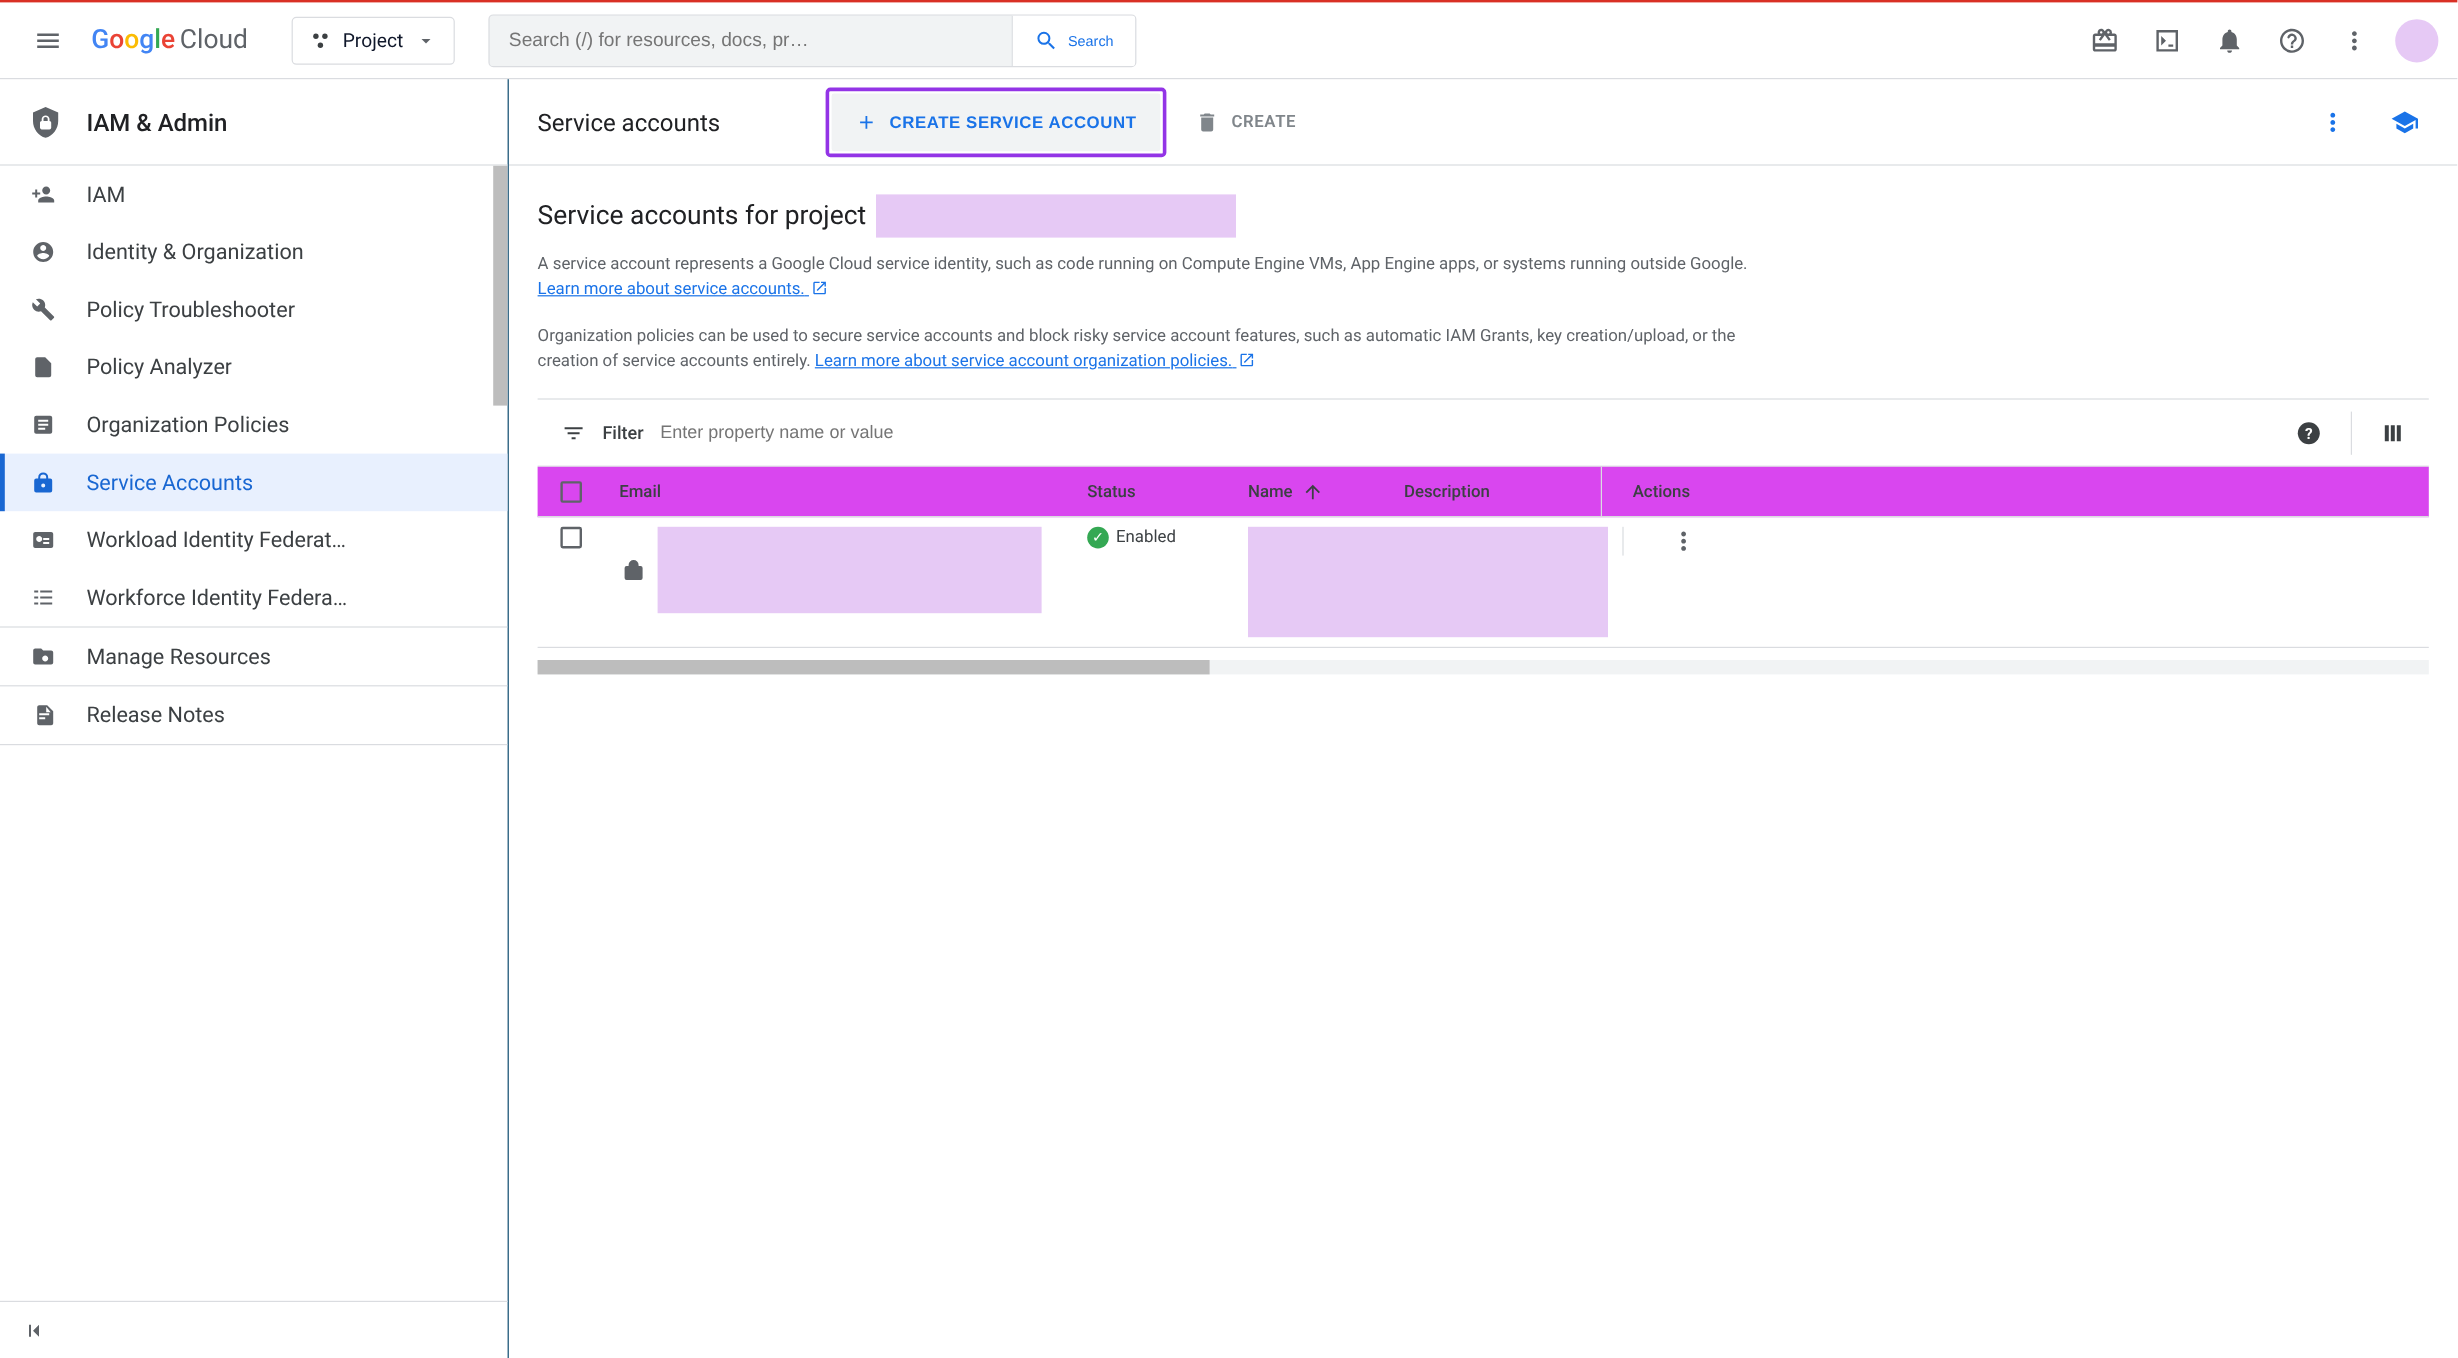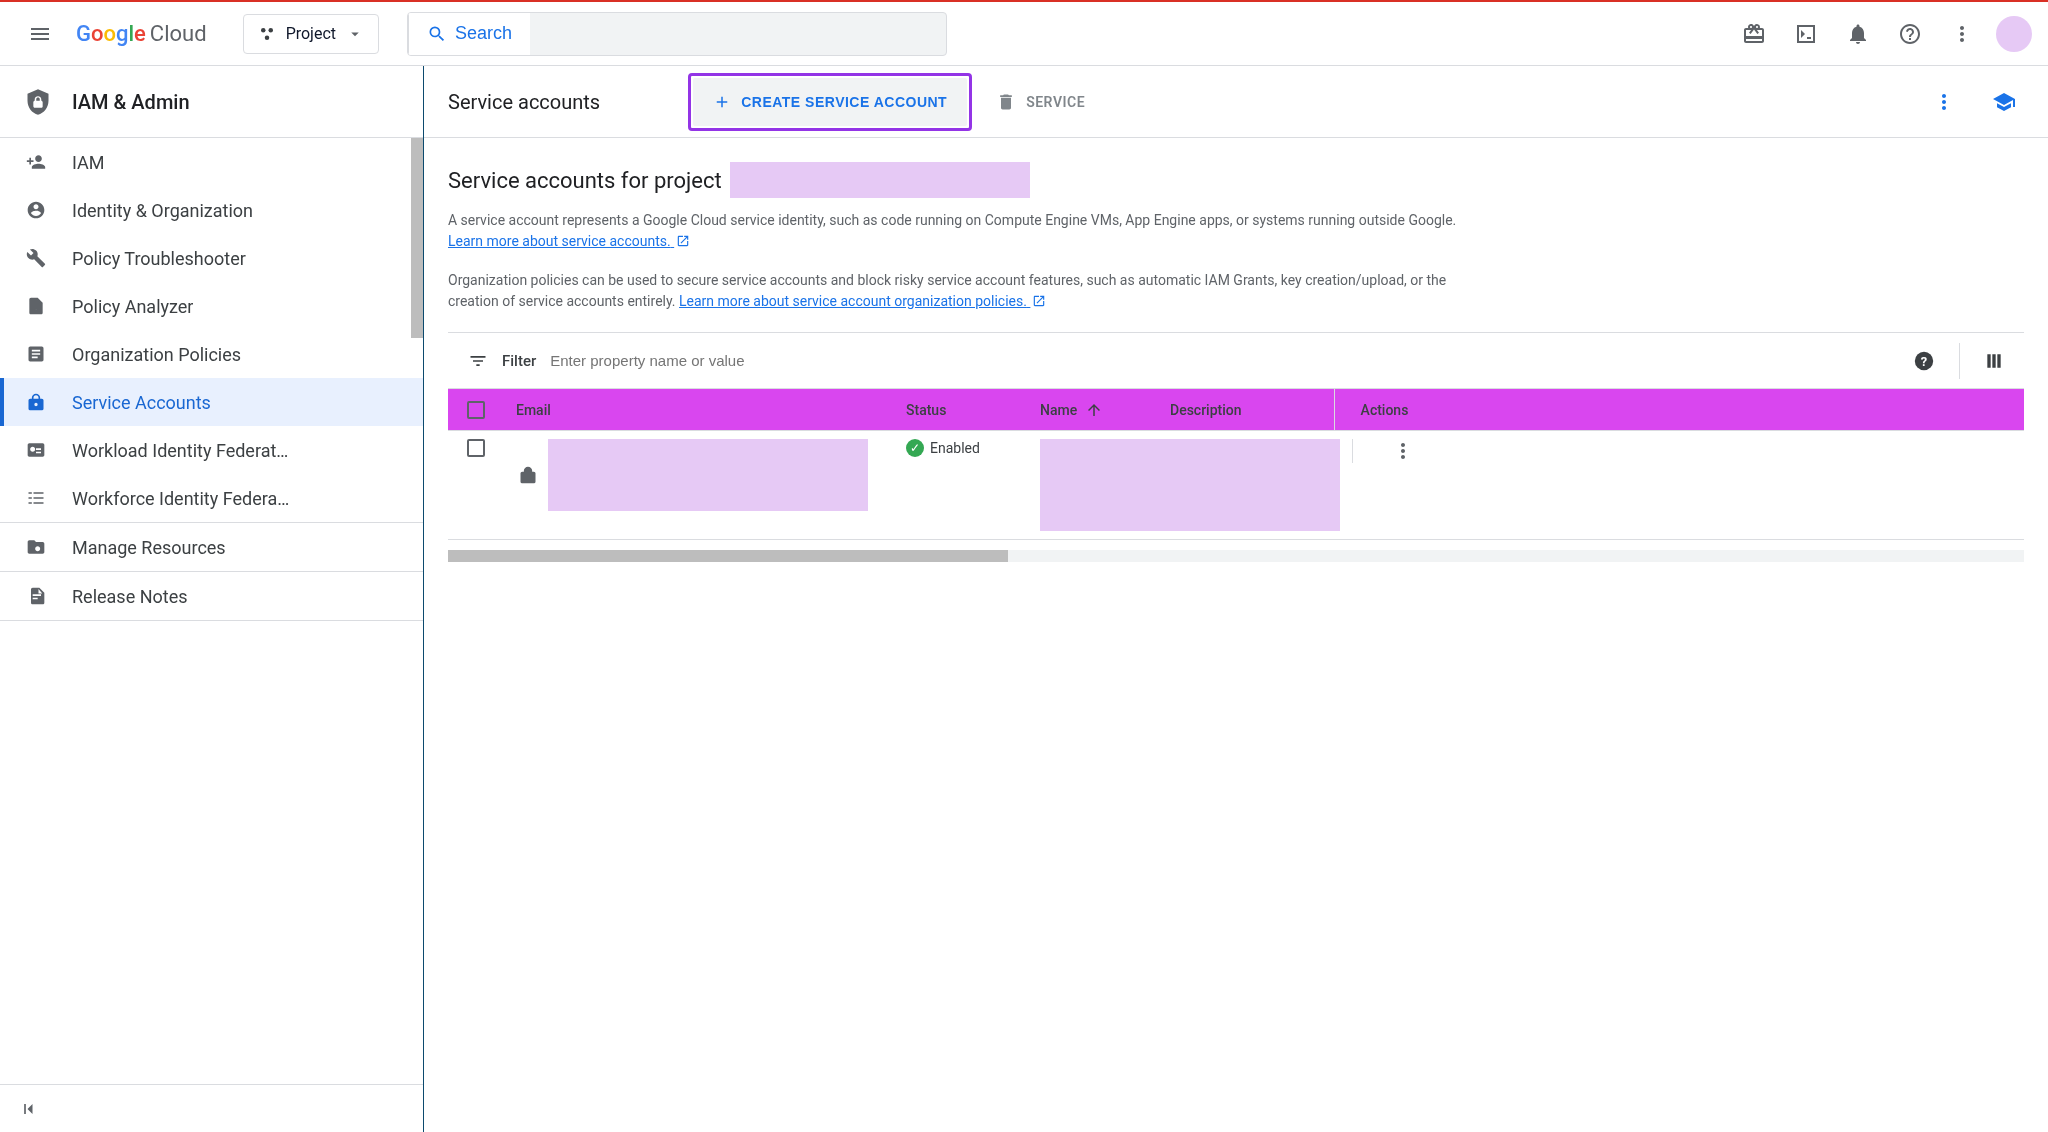--- a/index.html
+++ b/index.html
@@ -10,21 +10,21 @@
 .header { height: 64px; display: flex; align-items: center; padding: 0 16px; border-bottom: 1px solid #dadce0; gap: 12px; }
 .hamburger { width: 48px; height: 48px; display: flex; align-items: center; justify-content: center; cursor: pointer; }
 .logo { display: flex; align-items: center; gap: 4px; font-size: 22px; }
 .logo-google { font-weight: 500; }
 .g-b { color: #4285f4; } .g-r { color: #ea4335; } .g-y { color: #fbbc04; } .g-g { color: #34a853; }
 .logo-cloud { color: #5f6368; font-weight: 400; }
 .project-picker { margin-left: 24px; height: 40px; border: 1px solid #dadce0; border-radius: 4px; display: flex; align-items: center; padding: 0 14px; gap: 10px; cursor: pointer; }
 .project-picker .proj-label { color: #0f172a; font-weight: 400; font-size: 16px; }
 .search-wrap { margin-left: 16px; flex: 1; max-width: 540px; height: 44px; display: flex; border: 1px solid #dadce0; border-radius: 4px; background: #f1f3f4; overflow: hidden; }
 .search-input { flex: 1; border: none; background: transparent; padding: 0 16px; font-size: 16px; color: #5f6368; outline: none; }
-.search-btn { background: #fff; border: none; border-left: 1px solid #dadce0; padding: 0 18px; display: flex; align-items: center; gap: 8px; color: #1a73e8; font-size: 18px; font-weight: 500; cursor: pointer; }
+.search-btn { background: #fff; border: none; border-left: 1px solid #dadce0; padding: 0 18px; display: flex; align-items: center; gap: 8px; color: #1a73e8; font-size: 12px; font-weight: 500; cursor: pointer; }
 .header-icons { margin-left: auto; display: flex; align-items: center; gap: 8px; }
 .hicon { width: 44px; height: 44px; display: flex; align-items: center; justify-content: center; cursor: pointer; color: #5f6368; }
 .avatar { width: 36px; height: 36px; border-radius: 50%; background: #e6c9f5; margin-left: 4px; }
 
 .body-wrap { display: flex; height: calc(100vh - 66px); }
 
 .sidebar { width: 424px; border-right: 1px solid #0c4a6e; display: flex; flex-direction: column; position: relative; }
 .sidebar-header { height: 72px; display: flex; align-items: center; padding: 0 24px; gap: 20px; border-bottom: 1px solid #dadce0; }
 .sidebar-header .shield { color: #5f6368; }
 .sidebar-header h1 { font-size: 20px; font-weight: 500; color: #202124; }
@@ -106,20 +106,21 @@
         <circle cx="7" cy="7" r="3" fill="#3c4043"></circle>
         <circle cx="17" cy="7" r="3" fill="#3c4043"></circle>
         <circle cx="12" cy="17" r="3" fill="#3c4043"></circle>
       </svg>
     <span class="proj-label">Project</span>
     <svg width="18" height="18" viewBox="0 0 24 24">
         <path fill="#5f6368" d="M7 10l5 5 5-5z"></path>
       </svg>
   </div>
   <div class="search-wrap">
+    <input class="search-input" placeholder="Search (/) for resources, docs, pr…" style="">
     <button class="search-btn">
       <svg width="20" height="20" viewBox="0 0 24 24">
           <path fill="#1a73e8" d="M15.5 14h-.79l-.28-.27A6.471 6.471 0 0016 9.5 6.5 6.5 0 109.5 16c1.61 0 3.09-.59 4.23-1.57l.27.28v.79l5 4.99L20.49 19l-4.99-5zm-6 0C7.01 14 5 11.99 5 9.5S7.01 5 9.5 5 14 7.01 14 9.5 11.99 14 9.5 14z"></path>
         </svg>
       <span>Search</span>
     </button>
   </div>
   <div class="header-icons">
     <div class="hicon">
         <svg width="24" height="24" viewBox="0 0 24 24">
@@ -260,21 +261,21 @@
           <svg width="18" height="18" viewBox="0 0 24 24">
               <path fill="#1a73e8" d="M19 13h-6v6h-2v-6H5v-2h6V5h2v6h6v2z"></path>
             </svg>
           <span>CREATE SERVICE ACCOUNT</span>
         </button>
       </div>
       <div class="delete-btn">
         <svg width="20" height="20" viewBox="0 0 24 24">
             <path fill="#80868b" d="M6 19c0 1.1.9 2 2 2h8c1.1 0 2-.9 2-2V7H6v12zM19 4h-3.5l-1-1h-5l-1 1H5v2h14V4z"></path>
           </svg>
-        <span>SERVICE</span>
+        <span>CREATE</span>
       </div>
       <div class="toolbar-right">
         <div class="tb-icon">
             <svg width="24" height="24" viewBox="0 0 24 24">
               <path fill="#1a73e8" d="M12 8c1.1 0 2-.9 2-2s-.9-2-2-2-2 .9-2 2 .9 2 2 2zm0 2c-1.1 0-2 .9-2 2s.9 2 2 2 2-.9 2-2-.9-2-2-2zm0 6c-1.1 0-2 .9-2 2s.9 2 2 2 2-.9 2-2-.9-2-2-2z"></path>
             </svg>
           </div>
         <div class="tb-icon">
             <svg width="24" height="24" viewBox="0 0 24 24">
               <path fill="#1a73e8" d="M5 13.18v4L12 21l7-3.82v-4L12 17l-7-3.82zM12 3L1 9l11 6 9-4.91V17h2V9L12 3z"></path>

